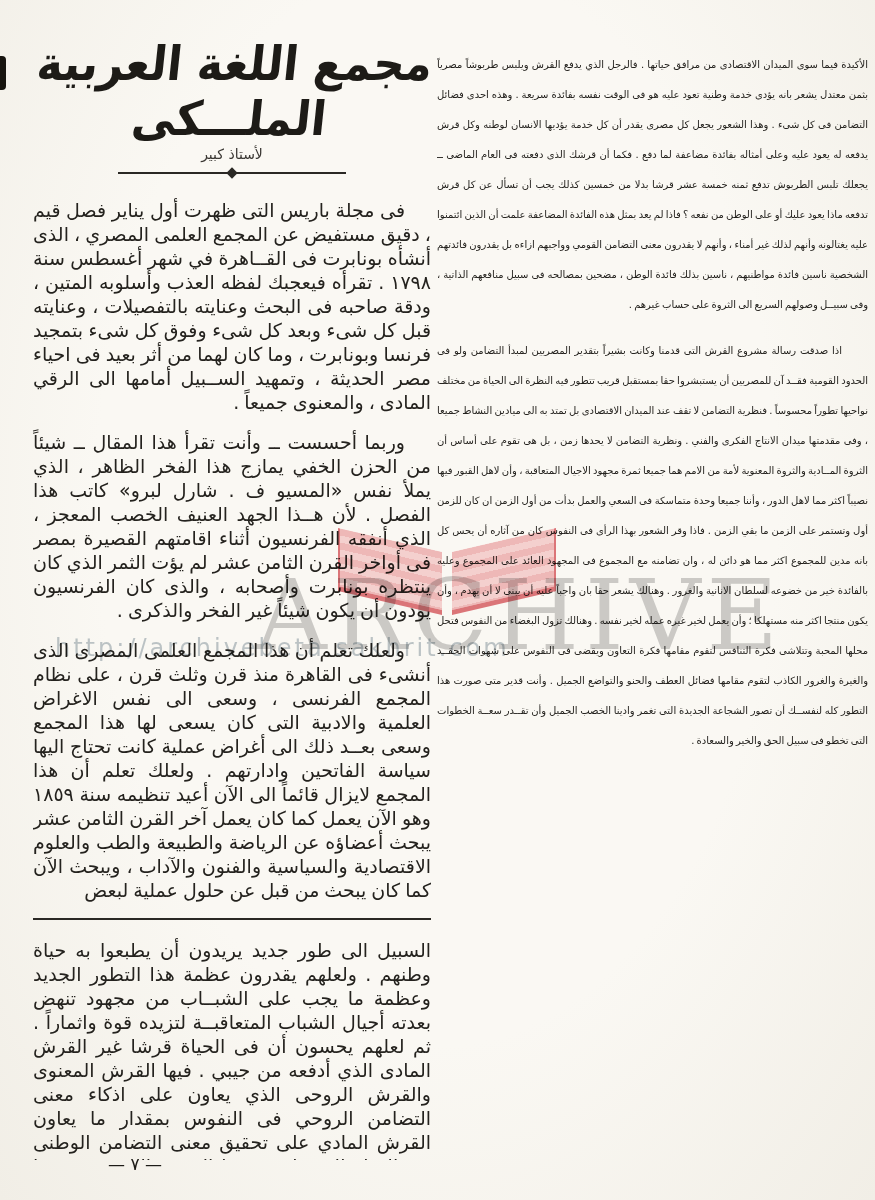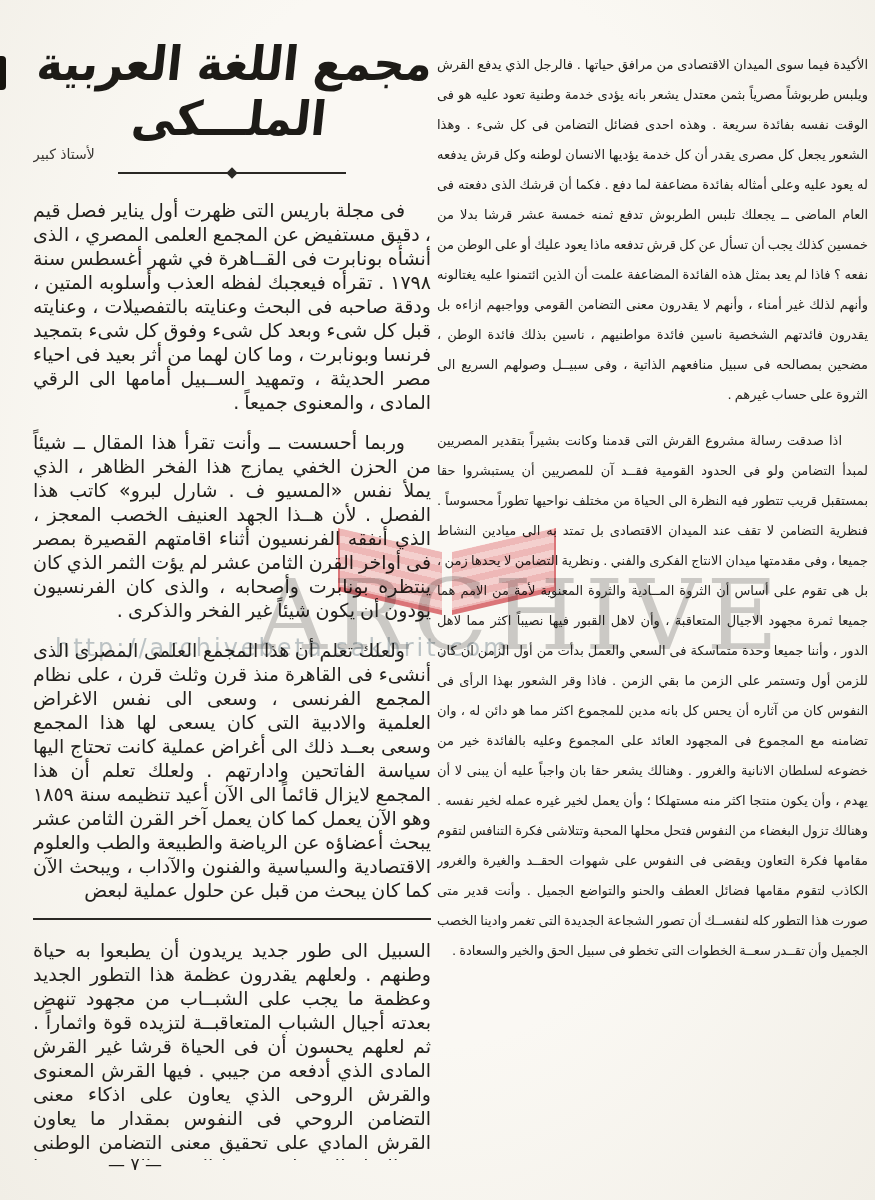--- a/index.html
+++ b/index.html
@@ -16,33 +16,33 @@
   
   .col{position:absolute;overflow:hidden;}
   .col-left{left:33px;top:34px;width:398px;height:1126px;}
   .col-right{left:437px;top:26px;width:431px;height:1134px;padding-top:24px;box-sizing:border-box;}
   .para{
     margin:0 0 16px;
     text-align:justify;
     word-spacing:-1px;
   }
   .col-left .para{font-size:19px;line-height:24px;}
-  .col-right .para{font-size:13px;line-height:30px;}
+  .col-right .para{font-size:10px;line-height:30px;}
   .indent{text-indent:26px;}
   
   .masthead{margin-bottom:14px;}
   .title{
     margin:6px 0 4px;
     font-size:44px;font-weight:bold;
     text-align:center;
     transform:skewX(-6deg) scaleY(1.08);
     letter-spacing:-1px;
     color:#1d1b17;
   }
-  .byline{text-align:left;font-size:14px;color:#3a3733;margin:2px 0 10px;}
+  .byline{text-align:center;font-size:14px;color:#3a3733;margin:2px 0 10px;}
   .title-rule{position:relative;width:228px;height:2px;background:#2a2824;margin:4px auto 24px;}
   .title-rule .diamond{
     position:absolute;left:50%;top:-3px;width:8px;height:8px;
     background:#2a2824;transform:translateX(-50%) rotate(45deg);
   }
   .section-rule{height:2px;background:#2a2824;margin:8px 0 18px;}
   
   .page-number{
     position:absolute;left:108px;top:1154px;
     font-size:17px;letter-spacing:5px;color:#1d1b17;

